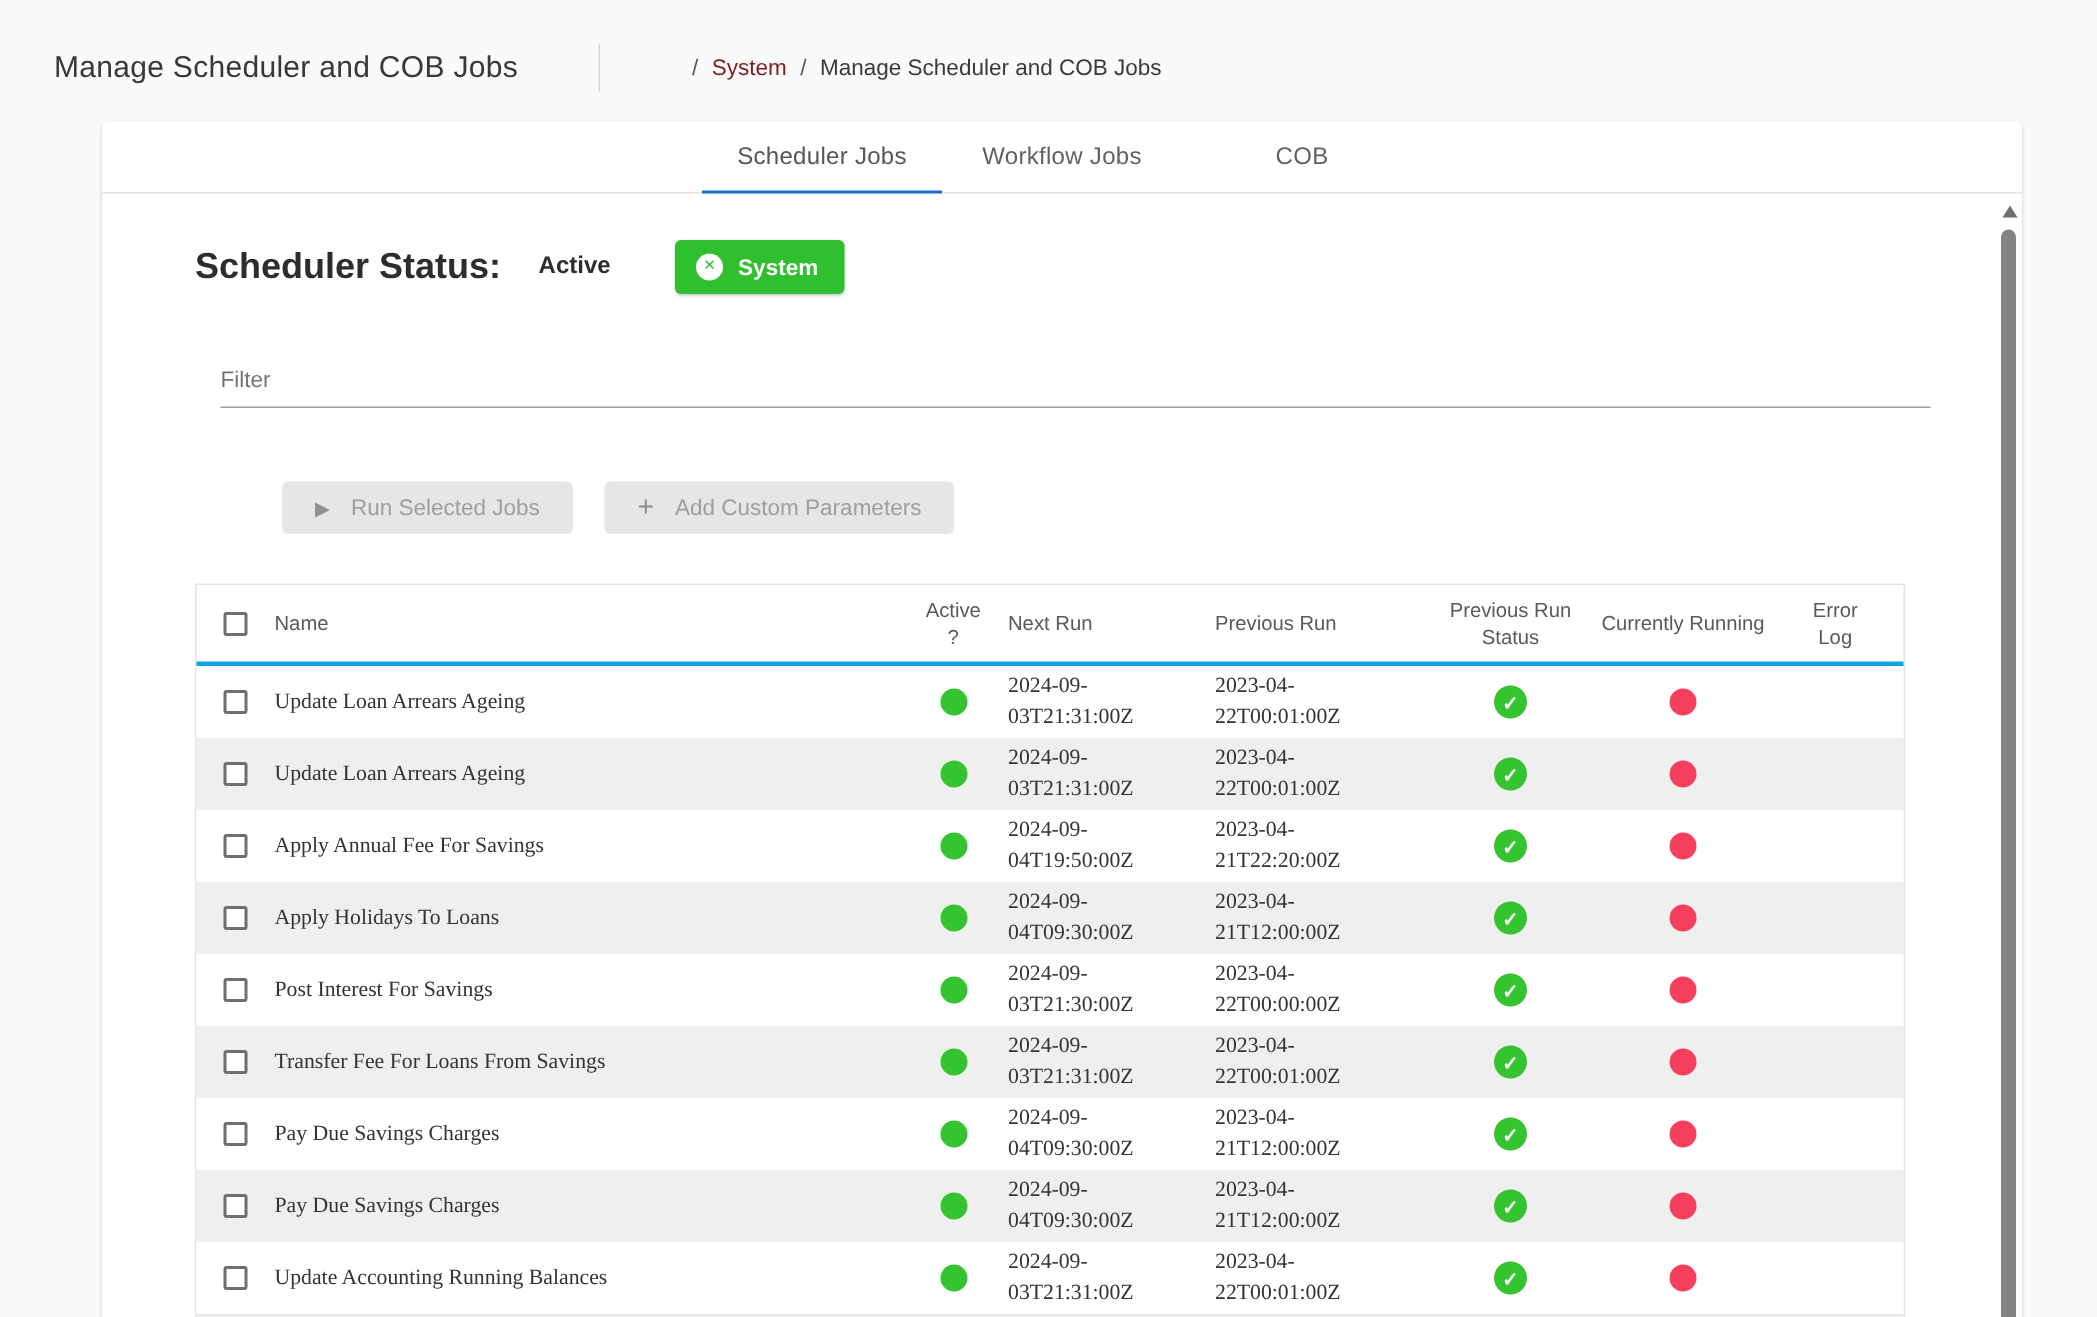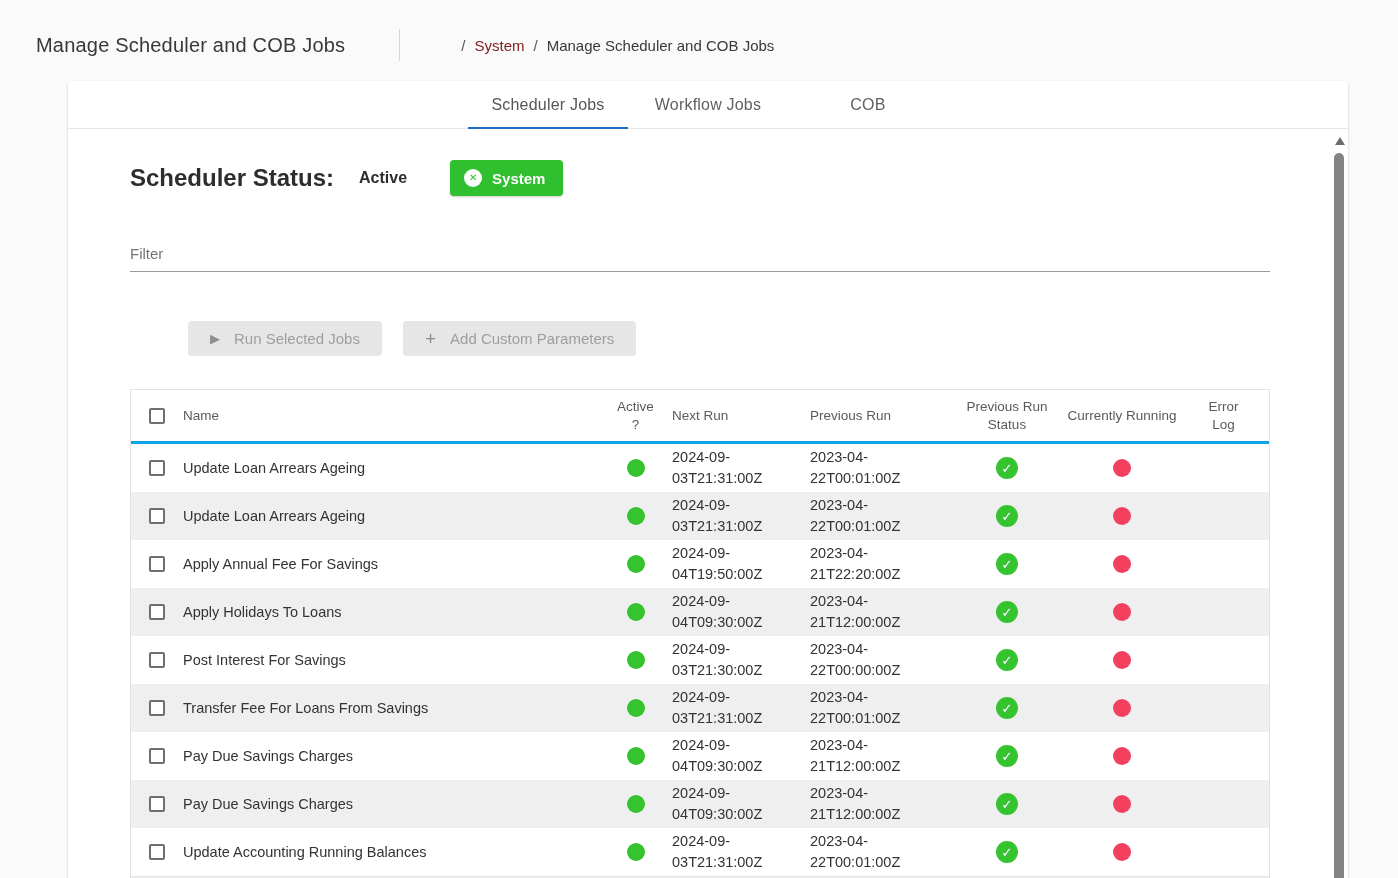--- a/index.html
+++ b/index.html
@@ -58,21 +58,21 @@
     width: 18px; height: 18px; border-radius: 50%; background: #fff;
     display: inline-flex; align-items: center; justify-content: center;
     color: #2fbf2f; font-size: 10px; font-weight: 700; line-height: 1;
   }
 
   
   .filter-wrap { margin-top: 47px; }
   .filter-input {
     width: 100%; border: none; border-bottom: 1px solid #9b9b9b;
     font-size: 15px; padding: 2px 0 9px 0; background: transparent; outline: none;
-    color: #333; font-family: inherit;
+    color: #333; font-family: inherit; margin-left: 17px;
   }
   .filter-input::placeholder { color: #757575; opacity: 1; }
 
   
   .actions-row { margin-top: 49px; padding-left: 58px; display: flex; gap: 21px; }
   .action-btn {
     height: 35px; padding: 0 22px; background: #e6e6e6; border: none; border-radius: 4px;
     display: inline-flex; align-items: center; gap: 14px;
     font-size: 15px; color: #9e9e9e; font-family: inherit; cursor: default;
   }
@@ -86,21 +86,21 @@
     grid-template-columns: 52px 420px 65px 138px 142px 118px 112px 91px;
     align-items: center;
   }
   .thead { height: 54px; border-bottom: 3px solid #0ea5e9; }
   .th { font-size: 13.5px; font-weight: 500; color: #5a5a5a; line-height: 18px; }
   .th.center, .cell.center { text-align: center; justify-self: stretch; }
   .th.c-active { padding: 0 12px; }
   .th.c-error  { padding: 0 20px; }
   .th.c-next, .th.c-prev { padding-left: 4px; text-align: left; }
 
-  .trow { height: 48px; background: #fff; }
+  .trow { height: 48px; background: #fff; font-family: Liberation Serif, serif; }
   .trow.alt { background: #efefef; }
   .trow-stub { height: 48px; background: #efefef; border-top: 1px solid #e6e6e6; }
 
   .cell { font-size: 14.5px; color: #333; }
   .c-check { display: flex; justify-content: center; }
   .checkbox {
     width: 16px; height: 16px; border: 2px solid #6f6f6f; border-radius: 2px;
     background: #fff; display: inline-block; cursor: pointer;
   }
   .c-name { padding-right: 10px; }

